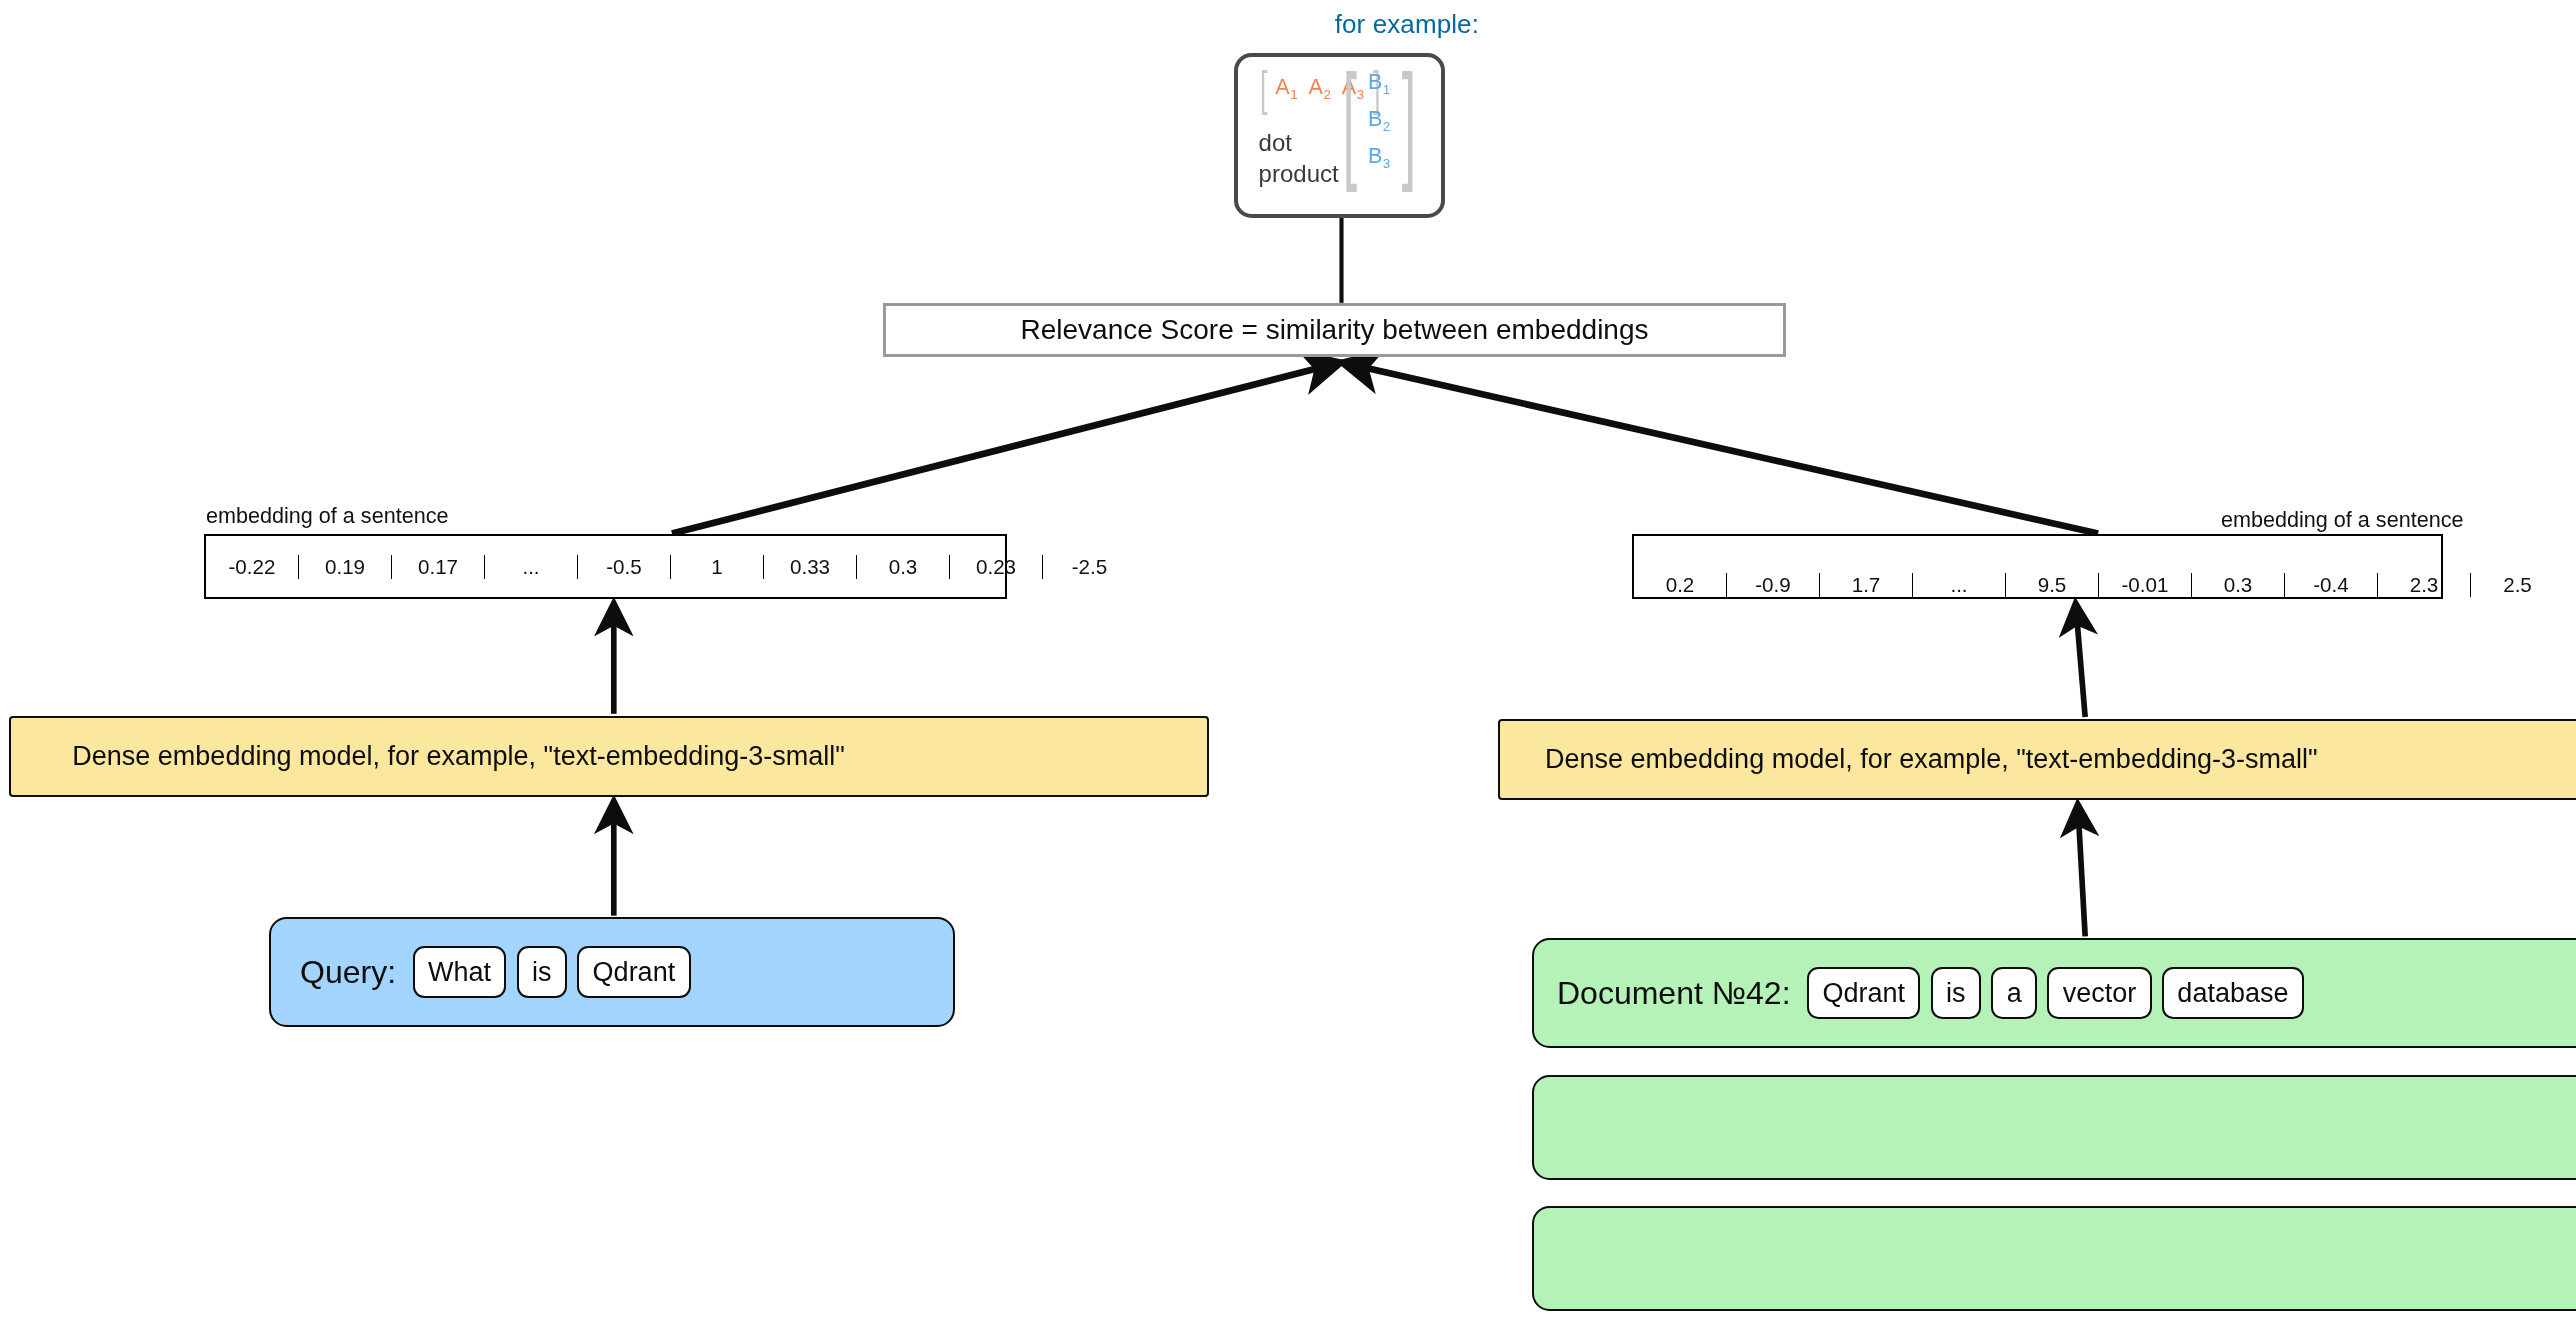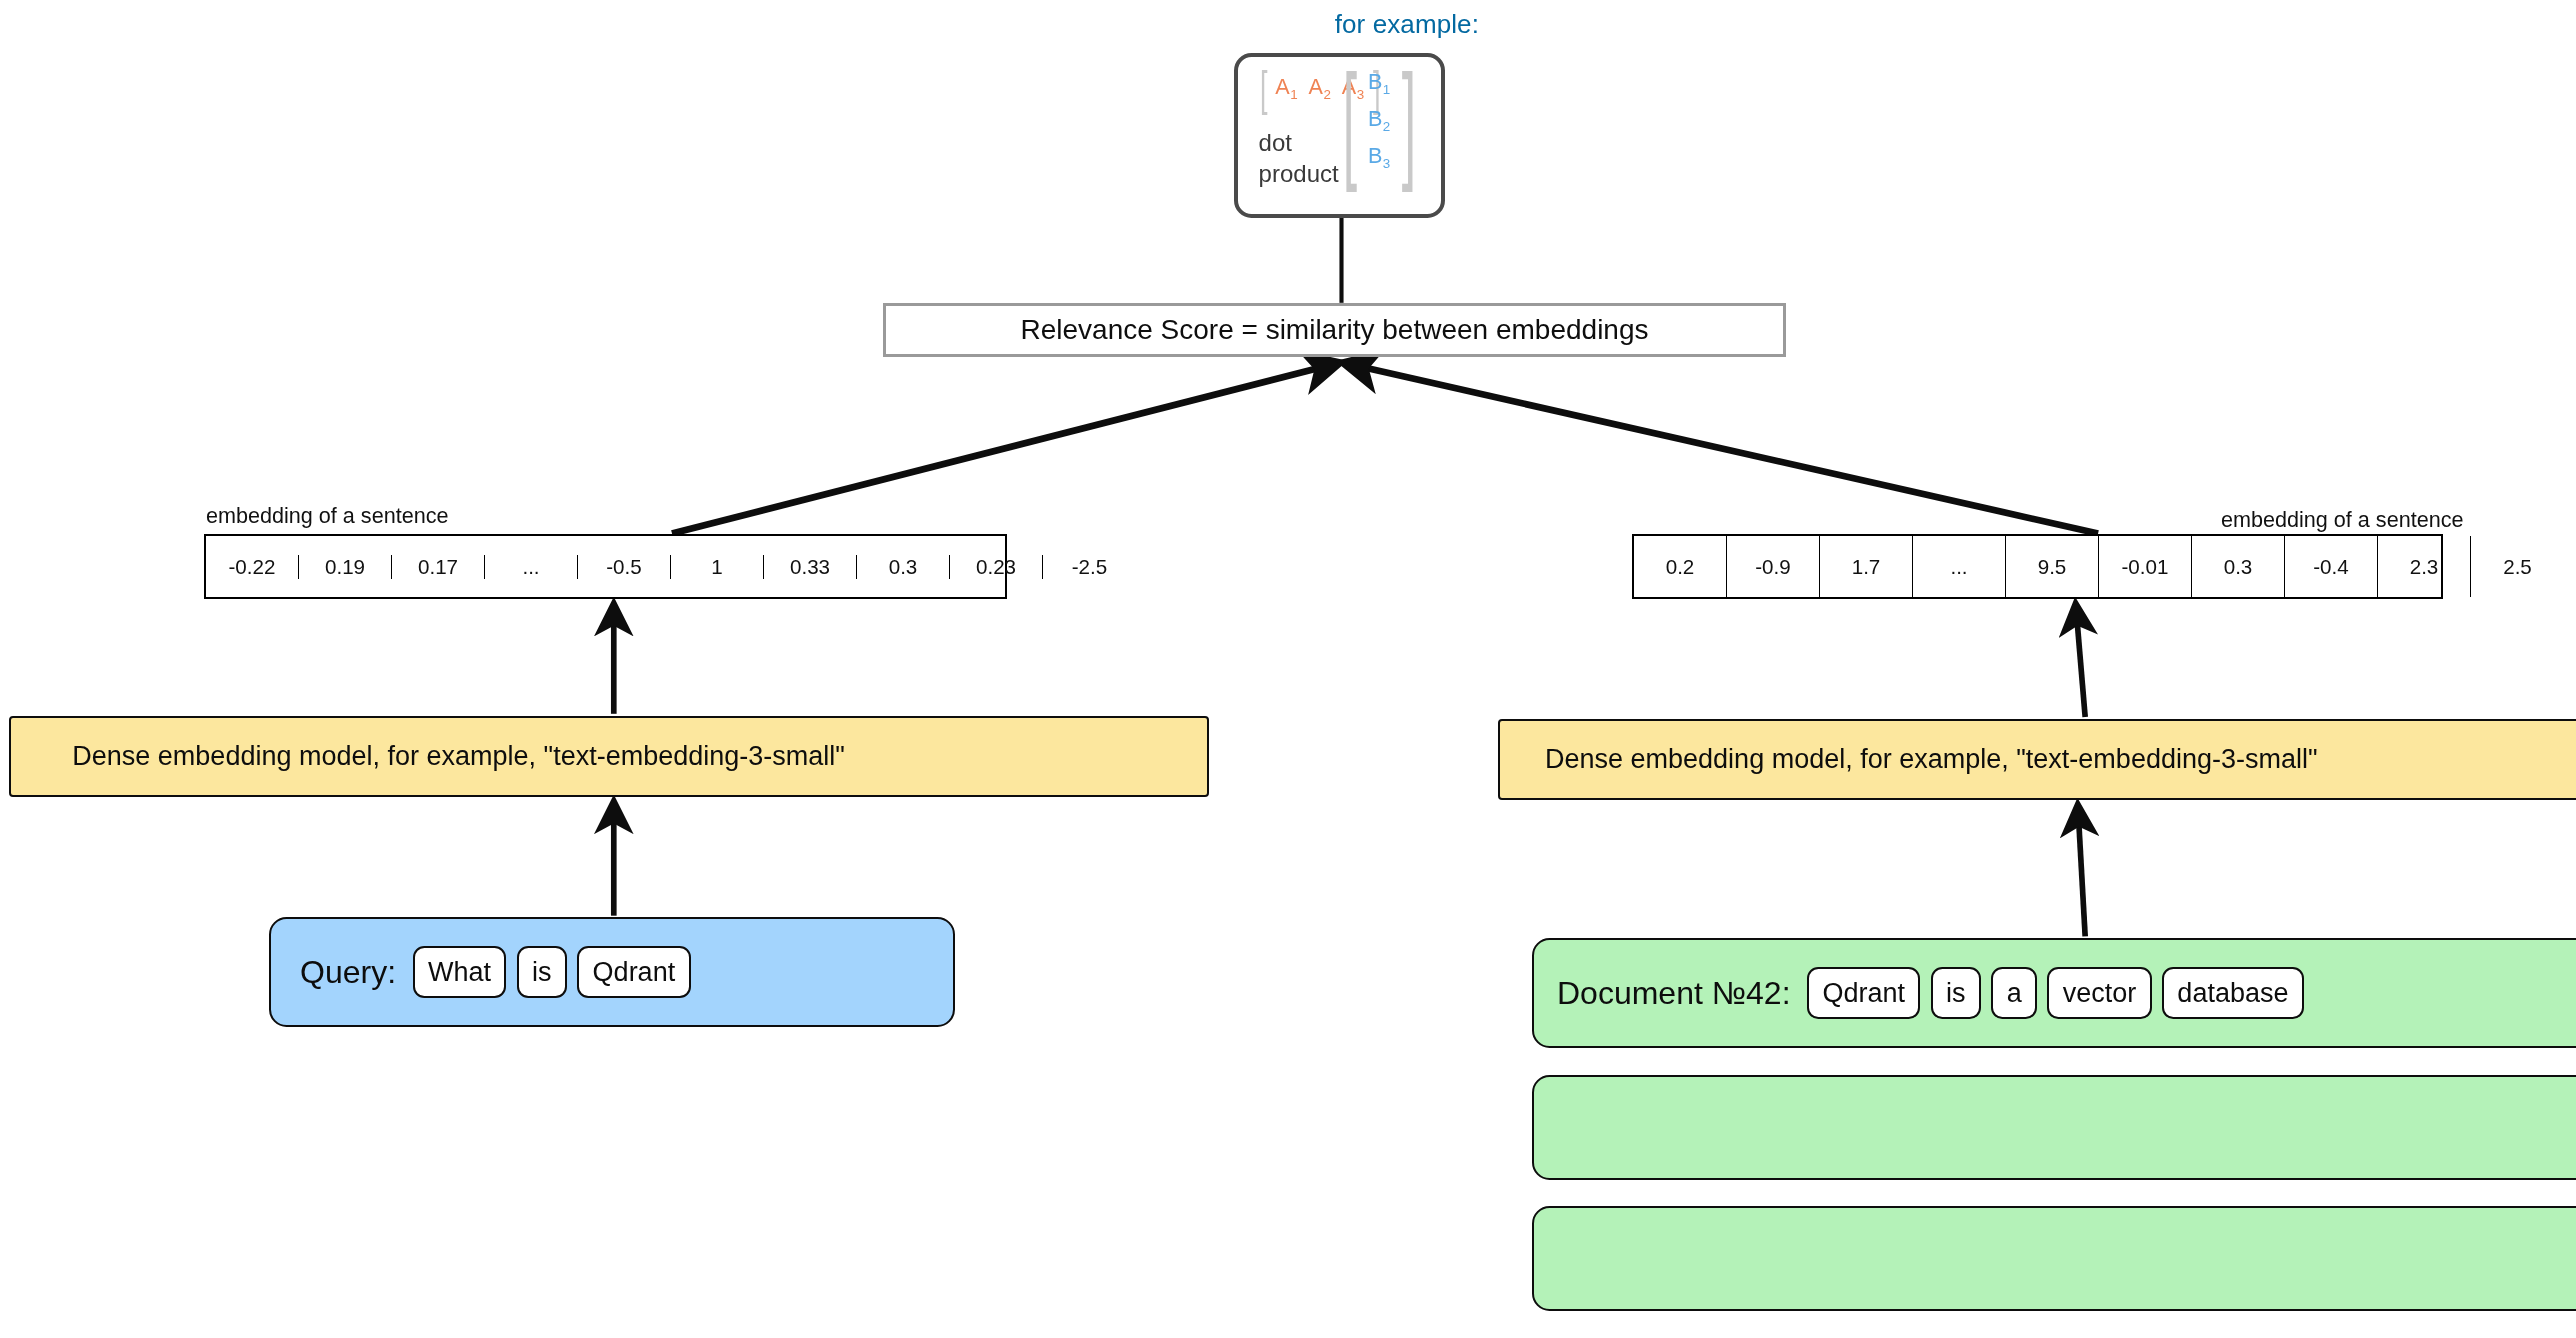--- a/index.html
+++ b/index.html
@@ -157,20 +157,21 @@
     align-items: center;
   }
   #left-vec-table .vec-cell { width: 93px; }
 
   #right-vec-label { left: 2221px; top: 507px; }
   #right-vec-table {
     left: 1632px;
     top: 534px;
     width: 811px;
     height: 65px;
+    align-items: flex-end;
   }
   #right-vec-table .vec-cell { width: 93px; }
 
   
   .model-box {
     border: 2.6px solid #0d0d0d;
     border-radius: 4px;
     background: #fce79e;
     box-sizing: border-box;
     display: flex;

